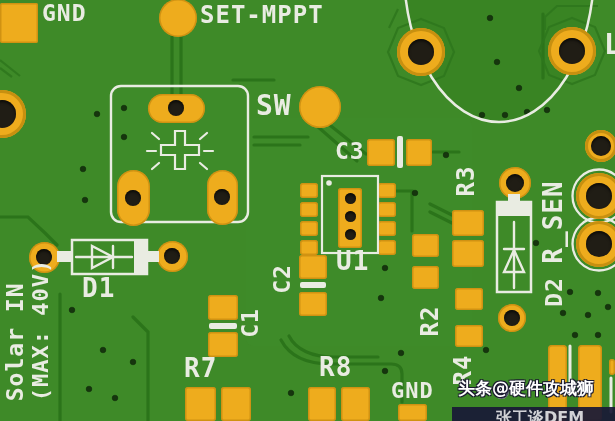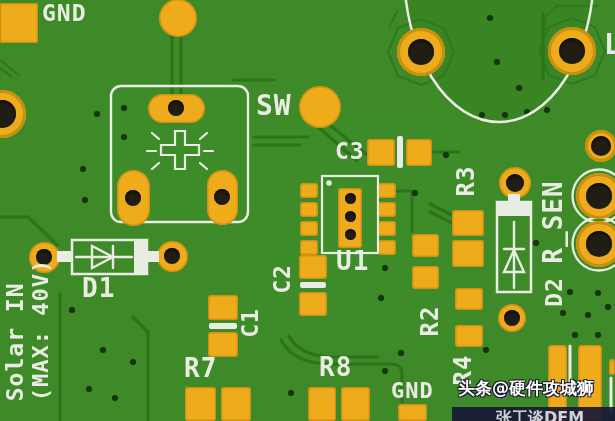--- a/index.html
+++ b/index.html
@@ -210,20 +210,21 @@
       <rect x="134" y="240" width="13" height="34"></rect>
       <rect x="57" y="251" width="15" height="11"></rect>
       <rect x="147" y="251" width="12" height="11"></rect>
       <rect x="497" y="202" width="34" height="14"></rect>
       <rect x="508" y="194" width="12" height="9"></rect>
       <circle cx="329" cy="183" r="2.8"></circle>
     </g>
   </svg>
 
   <div class="silk" style="left:42px;top:2px;font-size:23px;">GND</div>
+  <div class="silk" style="left:200px;top:3px;font-size:24px;">SET-MPPT</div>
   <div class="silk" style="left:604px;top:31px;font-size:28px;">L</div>
   <div class="silk" style="left:256px;top:92px;font-size:28px;">SW</div>
   <div class="silk" style="left:335px;top:140px;font-size:23px;">C3</div>
   <div class="silk" style="left:336px;top:248px;font-size:26px;">U1</div>
   <div class="silk" style="left:82px;top:275px;font-size:26px;">D1</div>
   <div class="silk" style="left:184px;top:355px;font-size:26px;">R7</div>
   <div class="silk" style="left:319px;top:354px;font-size:26px;">R8</div>
   <div class="silk" style="left:391px;top:380px;font-size:22px;">GND</div>
 
   <div class="silk vlabel" style="left:261px;top:266px;width:42px;height:26px;font-size:23px;">C2</div>

